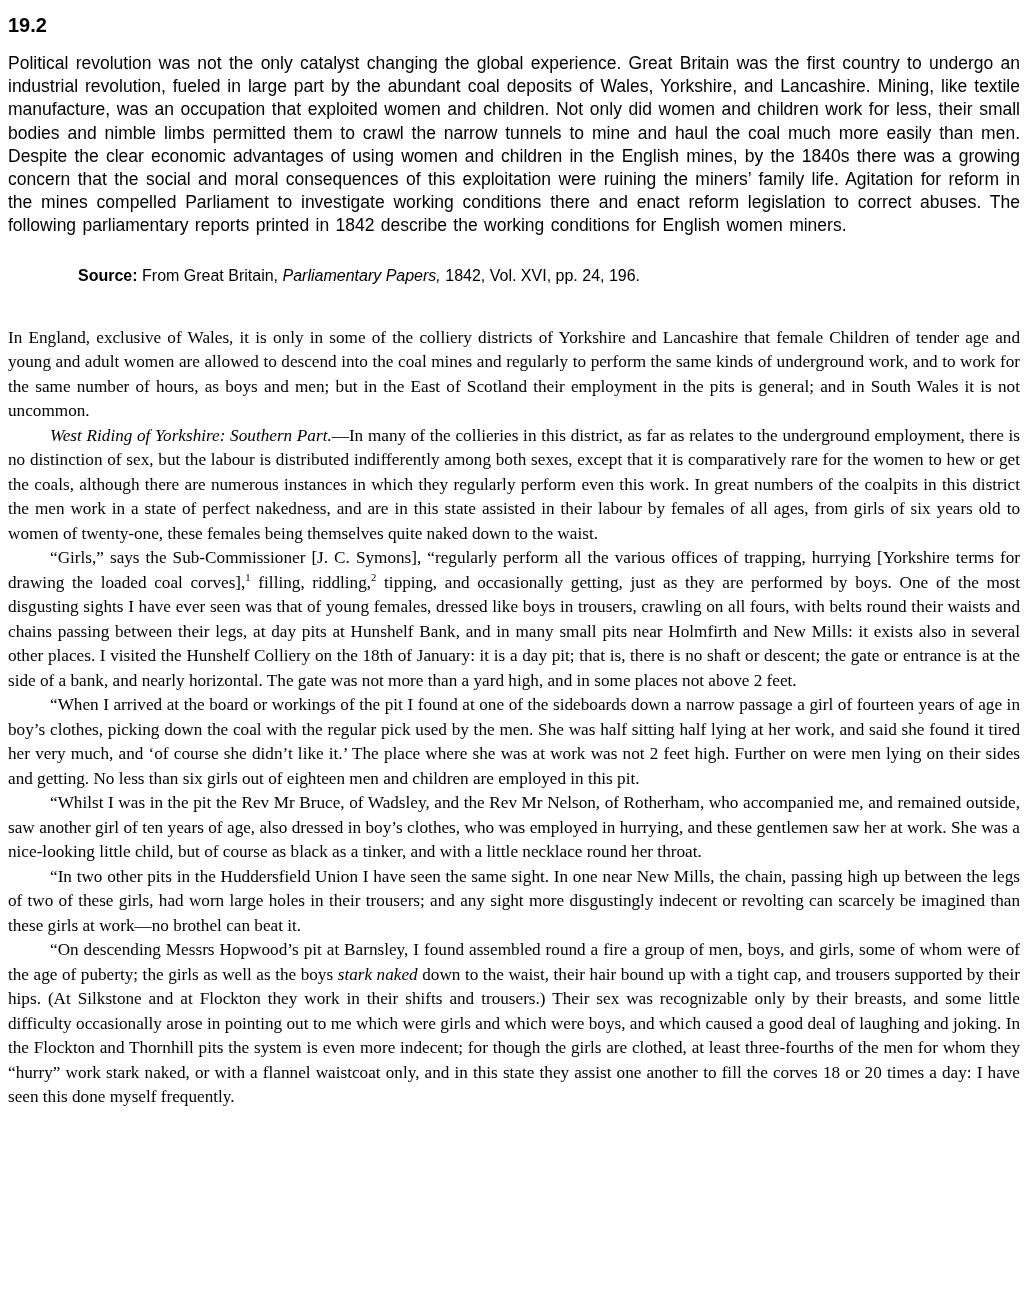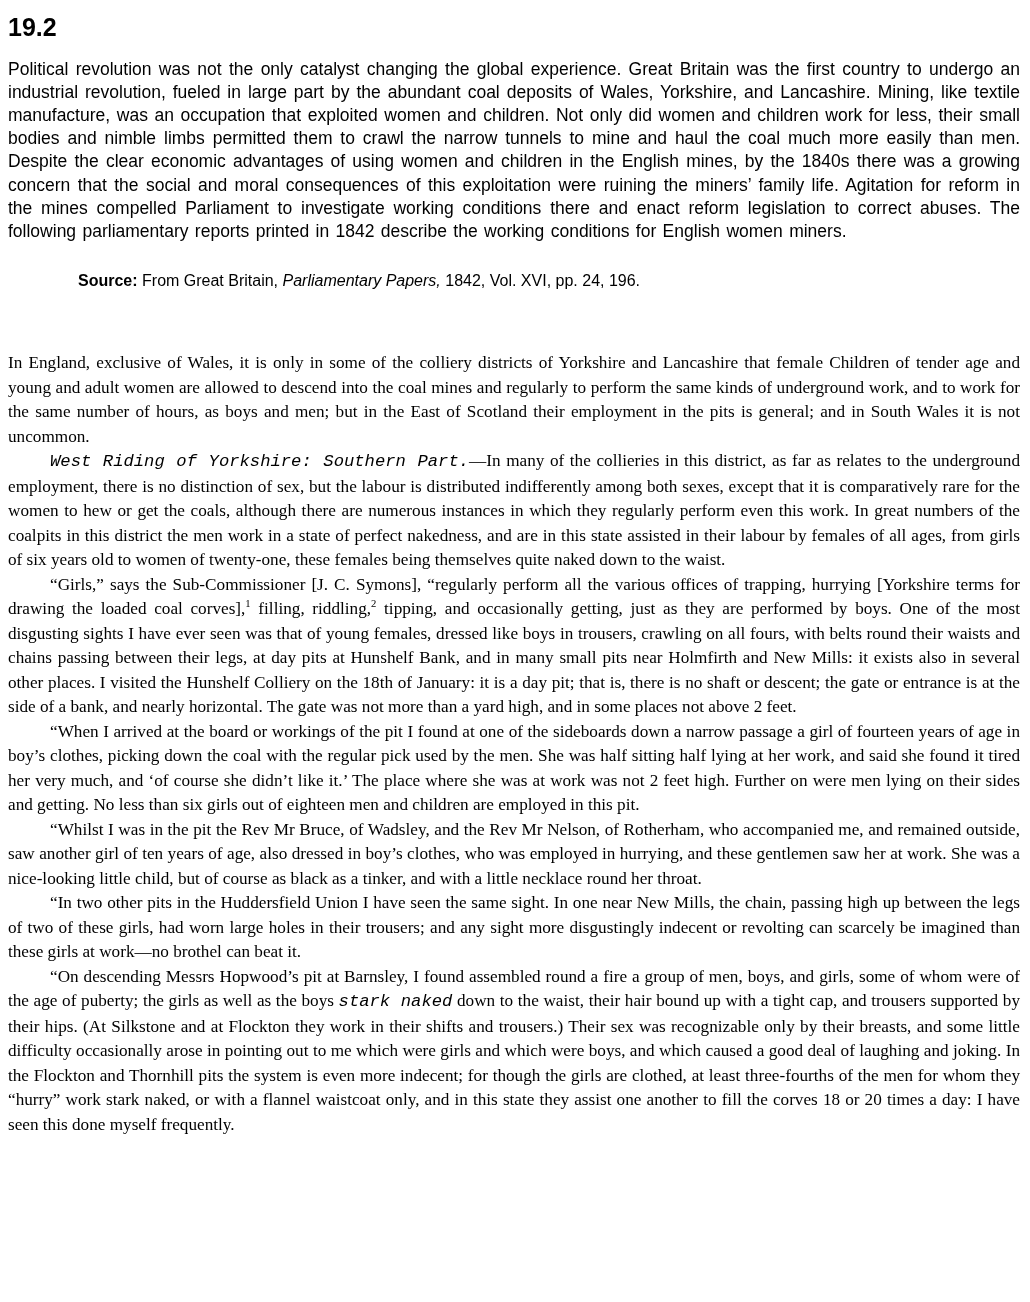--- a/index.html
+++ b/index.html
@@ -18,21 +18,21 @@
     width: 1030px;
     padding: 14px 10px 24px 8px;
   }
   
   .section-heading {
     display: flex;
     align-items: baseline;
     gap: 38px;
     font-family: "Liberation Sans", sans-serif;
     font-weight: bold;
-    font-size: 25px;
+    font-size: 20px;
     line-height: 1.1;
     margin: 0 0 2px 0;
   }
   
   .intro {
     font-family: "Liberation Sans", sans-serif;
     font-size: 17.5px;
     line-height: 23.2px;
     text-align: justify;
     word-spacing: 1.5px;
@@ -46,31 +46,30 @@
     margin: 28px 0 17px 70px;
   }
   .source-line .src-label { font-weight: bold; }
   .source-line .src-italic { font-style: italic; }
   
   .body-text {
     font-family: "Liberation Serif", serif;
     font-size: 17.2px;
     line-height: 24.5px;
     text-align: justify;
-    margin-top: 60px;
+    margin-top: 40px;
   }
   .body-text p {
     margin: 0;
   }
   .body-text p.indent {
     text-indent: 42px;
   }
   .body-text em {
     font-style: italic;
-    font-family: Liberation Mono, monospace;
   }
   .body-text sup {
     font-size: 0.62em;
     line-height: 0;
     vertical-align: super;
   }
 </style>
 </head>
 <body>
 

